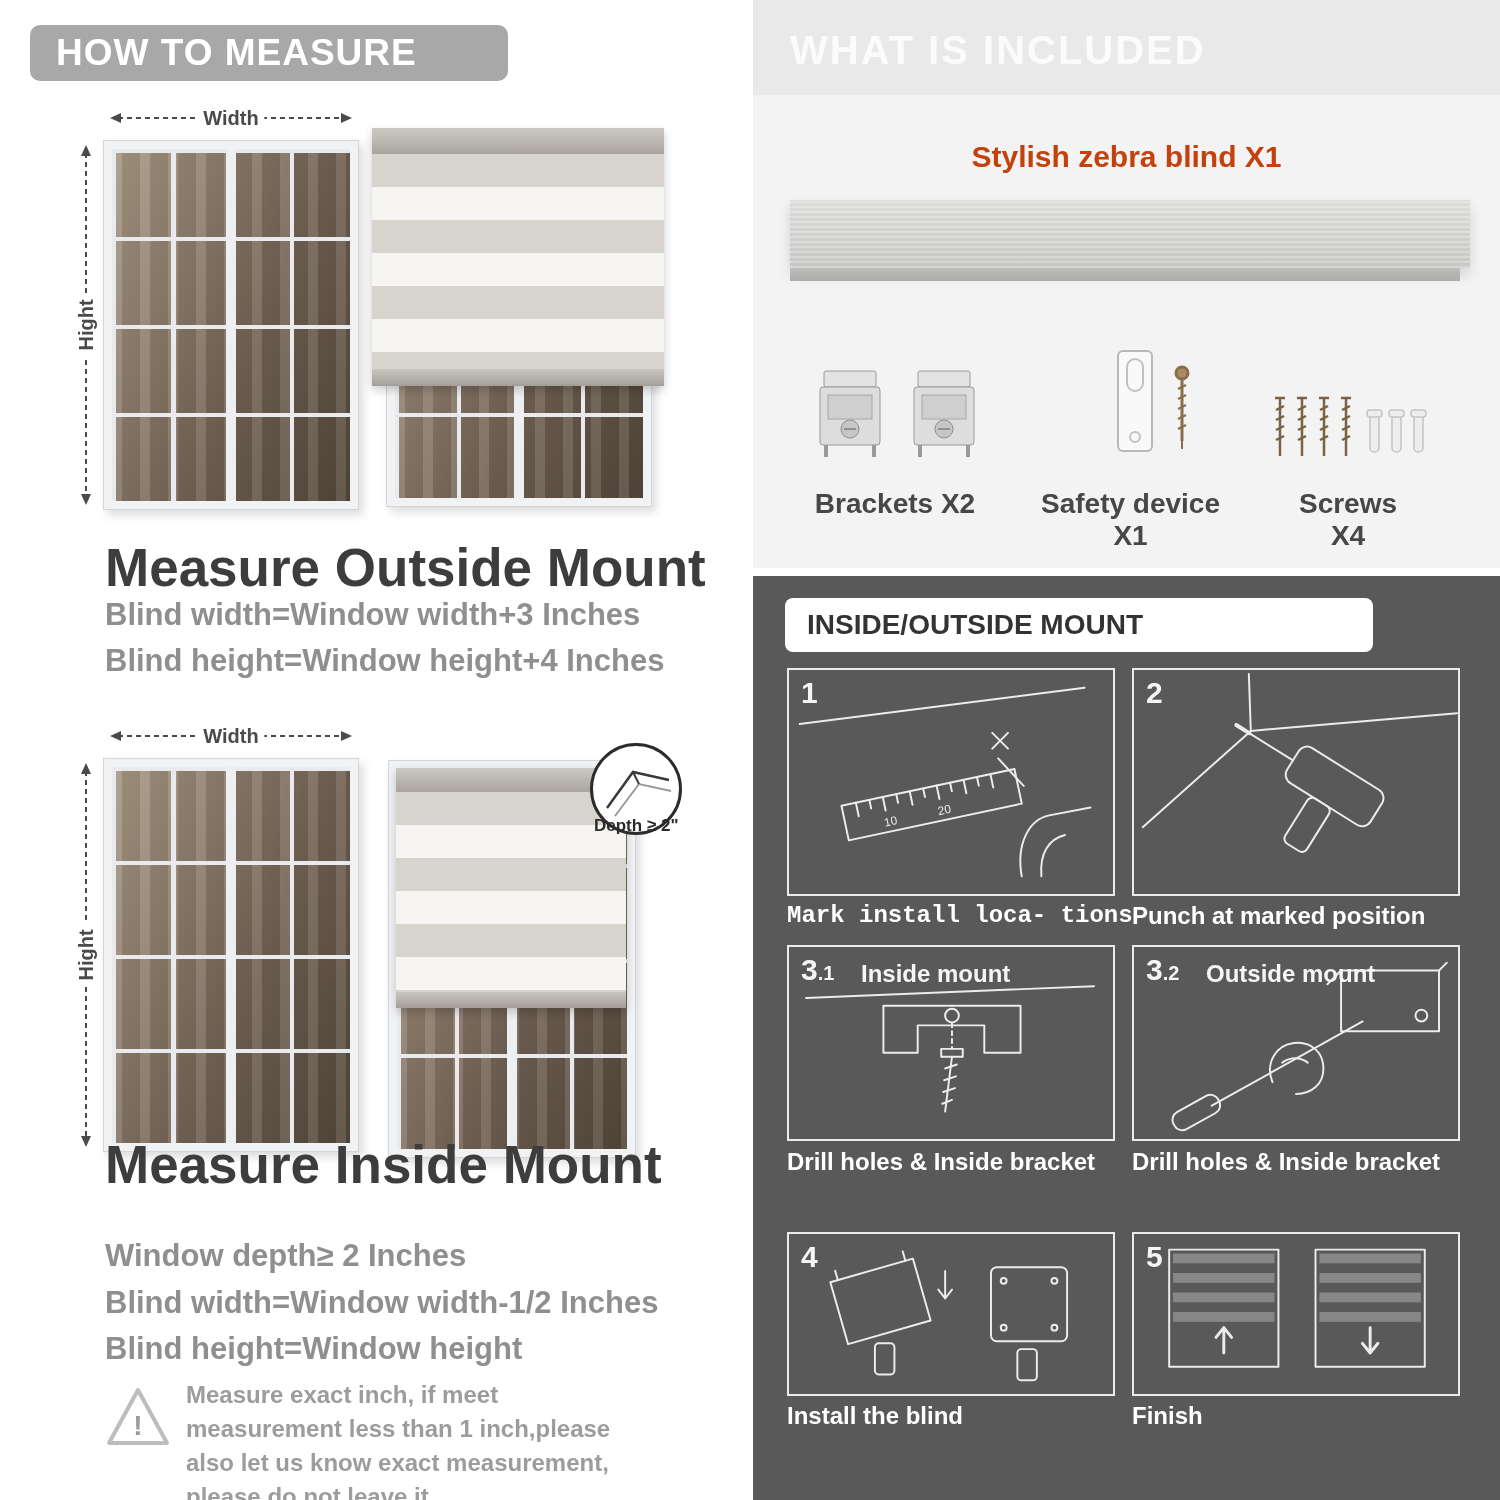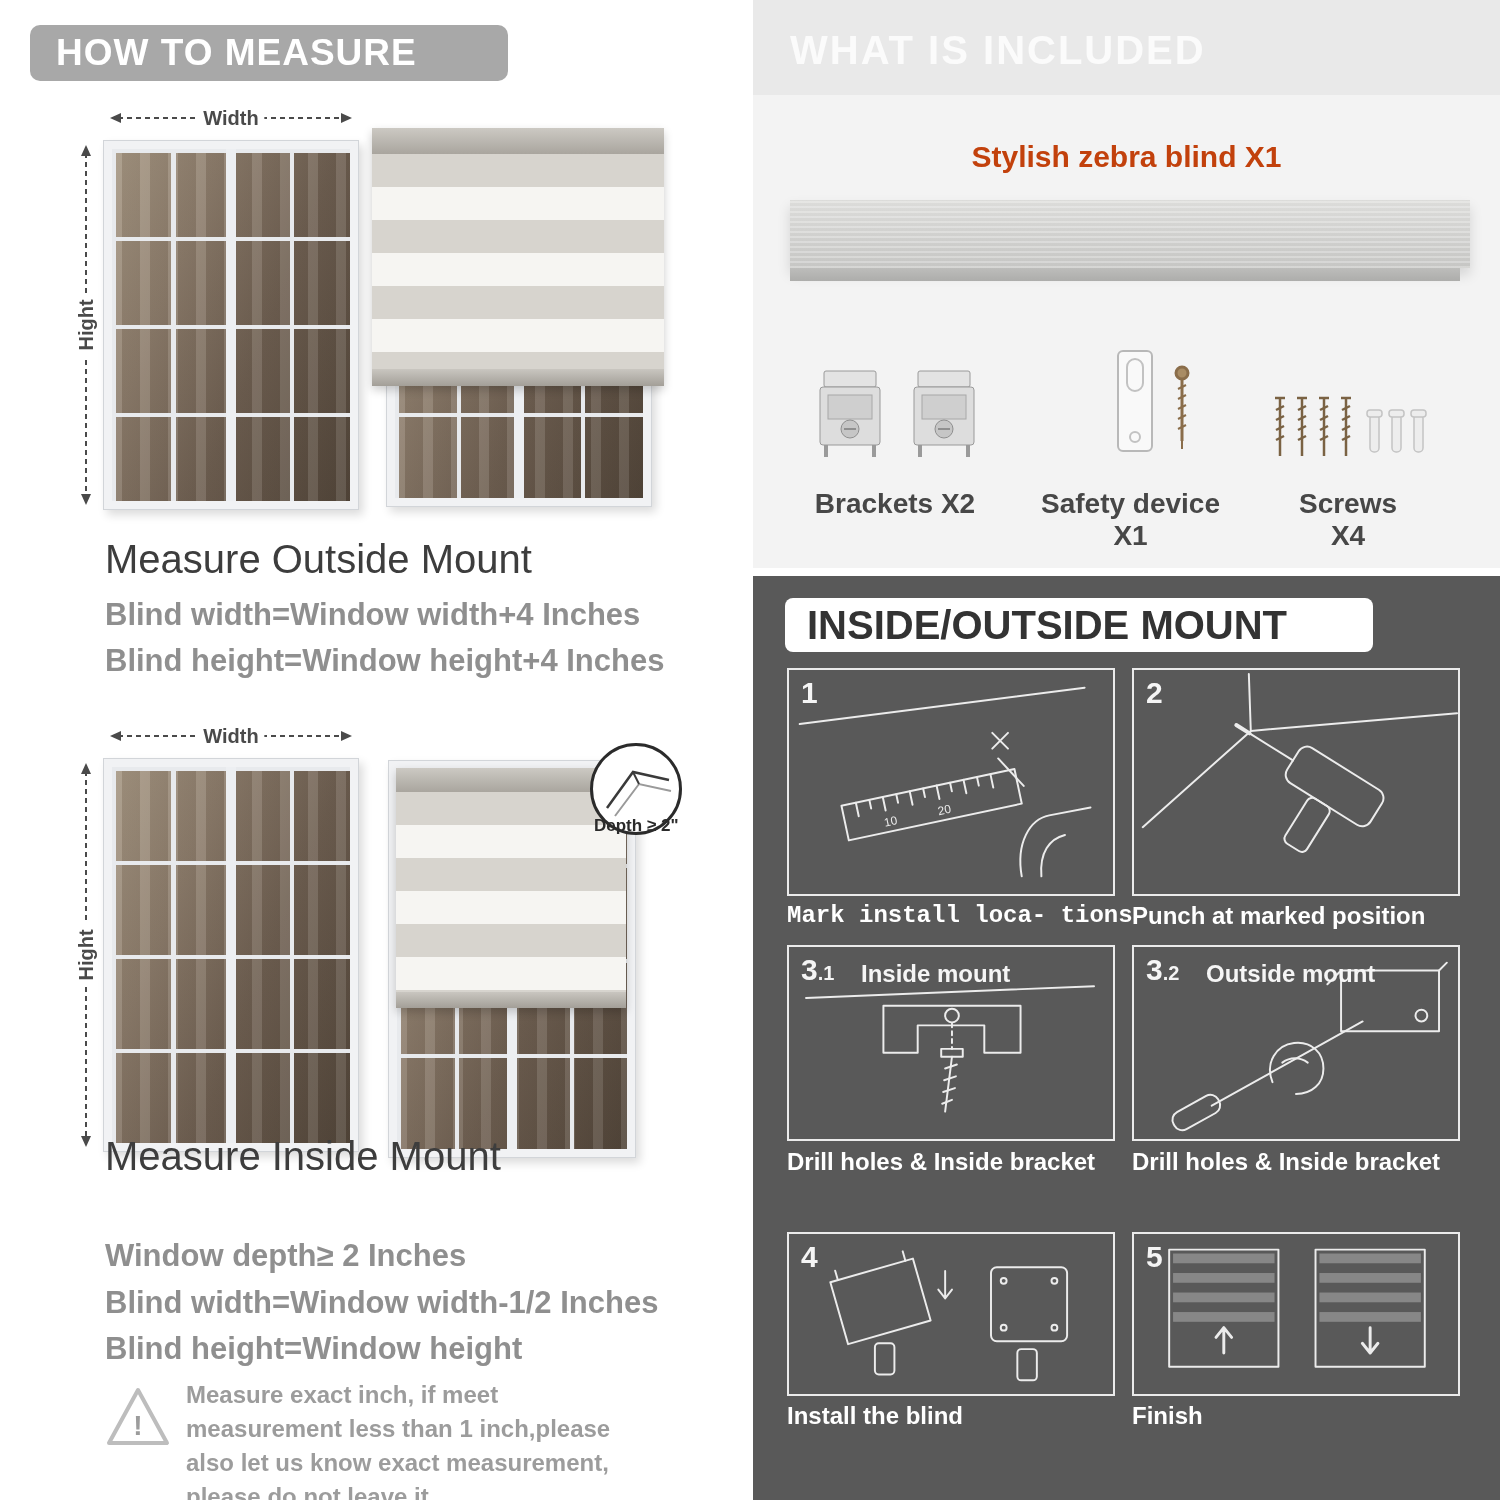--- a/index.html
+++ b/index.html
@@ -4,23 +4,23 @@
 <style>
   html,body{margin:0;padding:0;background:#fff;}
   body{font-family:"Liberation Sans",sans-serif;}
   #root{position:relative;width:1500px;height:1500px;background:#ffffff;overflow:hidden;}
   .abs{position:absolute;}
 
   
   .pill{position:absolute;background:#a8a8a8;border-radius:10px;color:#fff;font-weight:700;
         font-size:37px;letter-spacing:1px;display:flex;align-items:center;padding:0 26px;}
   .pill-white{position:absolute;background:#ffffff;border-radius:8px;color:#333;font-weight:700;
-        font-size:40px;display:flex;align-items:center;padding:0 22px;}
-
-  .sec-title{position:absolute;font-size:40px;font-weight:400;color:#3d3d3d;}
+        font-size:28px;display:flex;align-items:center;padding:0 22px;}
+
+  .sec-title{position:absolute;font-size:53px;font-weight:700;color:#3d3d3d;}
   .formula{position:absolute;font-size:31px;font-weight:700;color:#8f8f8f;white-space:nowrap;}
 
   
   .win{position:absolute;background:#f1f2f4;border:1px solid #d2d5d9;box-shadow:4px 5px 9px rgba(0,0,0,0.14);}
   .win-pane{position:absolute;inset:8px;
     background-image:
       linear-gradient(90deg, transparent calc(50% - 5px), #edeff2 calc(50% - 5px), #edeff2 calc(50% + 5px), transparent calc(50% + 5px)),
       repeating-linear-gradient(90deg, #e8eaed 0px, #e8eaed 4px, transparent 4px, transparent 25%),
       repeating-linear-gradient(180deg, #e8eaed 0px, #e8eaed 4px, transparent 4px, transparent 25%),
       repeating-linear-gradient(90deg, rgba(255,255,255,0.10) 0px, rgba(255,255,255,0.10) 10px, rgba(20,10,5,0.07) 10px, rgba(20,10,5,0.07) 28px),
@@ -102,21 +102,21 @@
       <div class="win-pane"></div>
     </div>
     <div class="blind" style="left:0;top:0;width:292px;">
       <div class="blind-header" style="height:26px;"></div>
       <div class="blind-body" style="height:215px;"></div>
       <div class="blind-rail" style="height:17px;"></div>
     </div>
   </div>
 
   <div class="sec-title" style="left:105px;top:537px;">Measure Outside Mount</div>
-  <div class="formula" style="left:105px;top:597px;">Blind width=Window width+4 Inches</div>
+  <div class="formula" style="left:105px;top:597px;">Blind width=Window width+3 Inches</div>
   <div class="formula" style="left:105px;top:643px;">Blind height=Window height+4 Inches</div>
 
   <div class="win" style="left:103px;top:758px;width:254px;height:392px;">
     <div class="win-pane"></div>
   </div>
 
   <div class="h-arrow" style="left:110px;top:726px;width:242px;height:20px;">
     <svg width="242" height="20">
       <line x1="8" y1="10" x2="234" y2="10" stroke="#4a4a4a" stroke-width="2" stroke-dasharray="5 4"></line>
       <polygon points="0,10 11,5 11,15" fill="#4a4a4a"></polygon>

